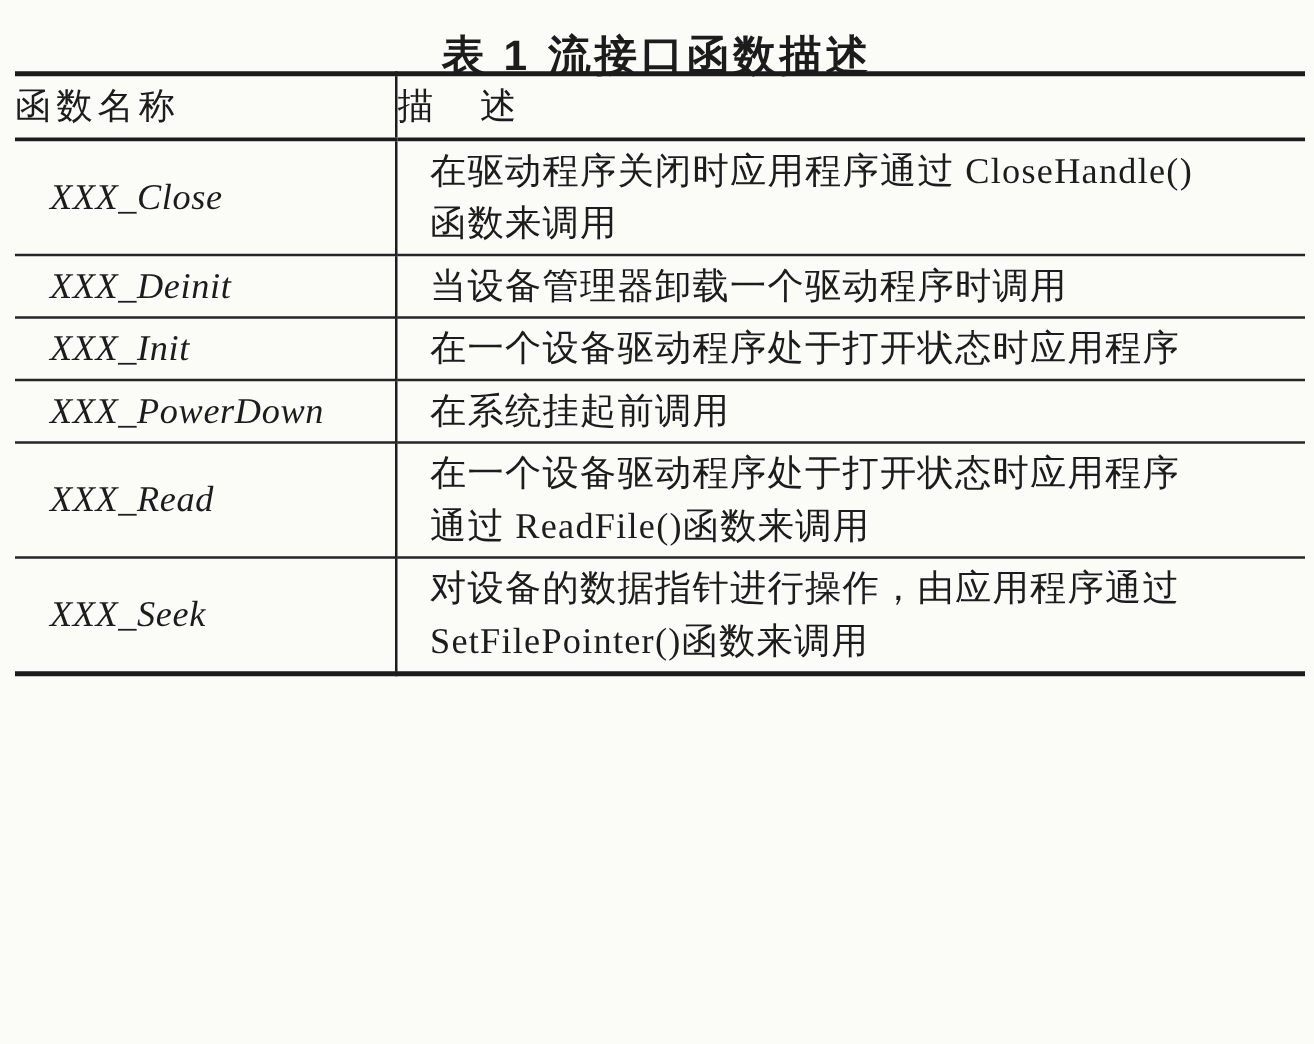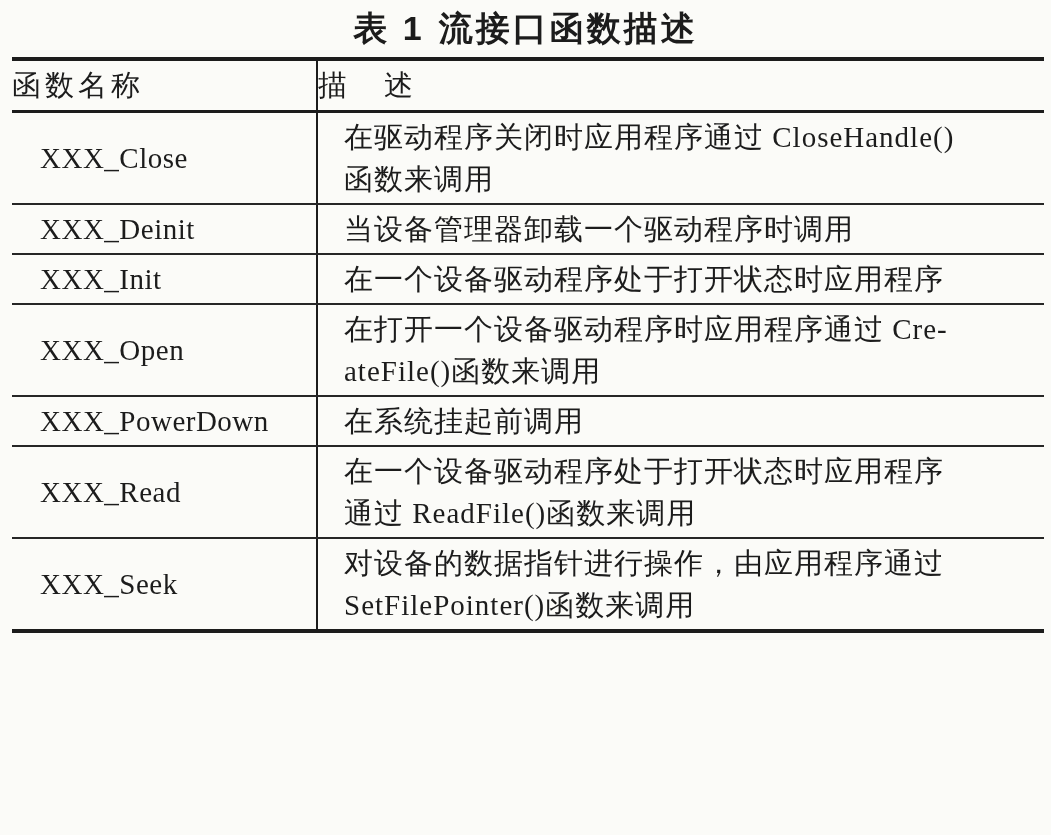--- a/index.html
+++ b/index.html
@@ -18,21 +18,21 @@
     color: var(--ink);
     font-family: "Liberation Serif", "DejaVu Serif", serif;
     overflow: hidden;
   }
   .page {
     position: relative;
     width: 1051px;
     height: 835px;
   }
   .caption {
-    padding-top: 6px;
+    padding-top: 22px;
     height: 57px;
     text-align: center;
     font-family: "Liberation Sans", "DejaVu Sans", sans-serif;
     font-weight: 700;
     font-size: 34px;
     letter-spacing: 3px;
     color: var(--ink);
   }
   .caption .cap-label { margin-right: 14px; }
   table.fn-table {
@@ -59,20 +59,21 @@
   td {
     padding: 3px 0;
     line-height: 42px;
     border-bottom: 2px solid #262626;
   }
   .col-name { width: 305px; }
   th.col-name, td.cell-name { border-right: 2px solid var(--ink); }
   td.cell-name {
     padding-left: 28px;
     letter-spacing: 0.5px;
+    font-style: italic;
   }
   td.cell-desc {
     padding-left: 26px;
     white-space: pre-line;
     letter-spacing: 1px;
   }
 </style>
 </head>
 <body>
 
@@ -100,25 +101,20 @@
     <td class="col-name cell-name">XXX_Deinit</td>
     <td class="col-desc cell-desc">当设备管理器卸载一个驱动程序时调用</td>
   </tr>
 
   <tr>
     <td class="col-name cell-name">XXX_Init</td>
     <td class="col-desc cell-desc">在一个设备驱动程序处于打开状态时应用程序</td>
   </tr>
 
 
-  <tr>
-    <td class="col-name cell-name">XXX_Open</td>
-    <td class="col-desc cell-desc">在打开一个设备驱动程序时应用程序通过 Cre-
-ateFile()函数来调用</td>
-  </tr>
 
   <tr>
     <td class="col-name cell-name">XXX_PowerDown</td>
     <td class="col-desc cell-desc">在系统挂起前调用</td>
   </tr>
 
 
   <tr>
     <td class="col-name cell-name">XXX_Read</td>
     <td class="col-desc cell-desc">在一个设备驱动程序处于打开状态时应用程序

